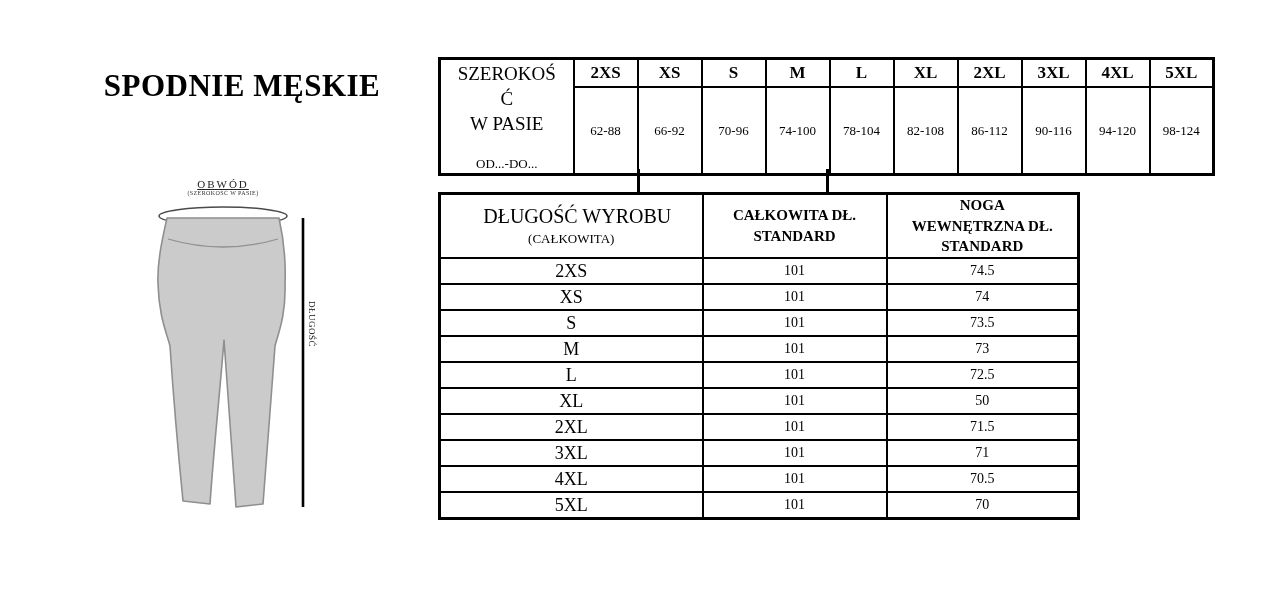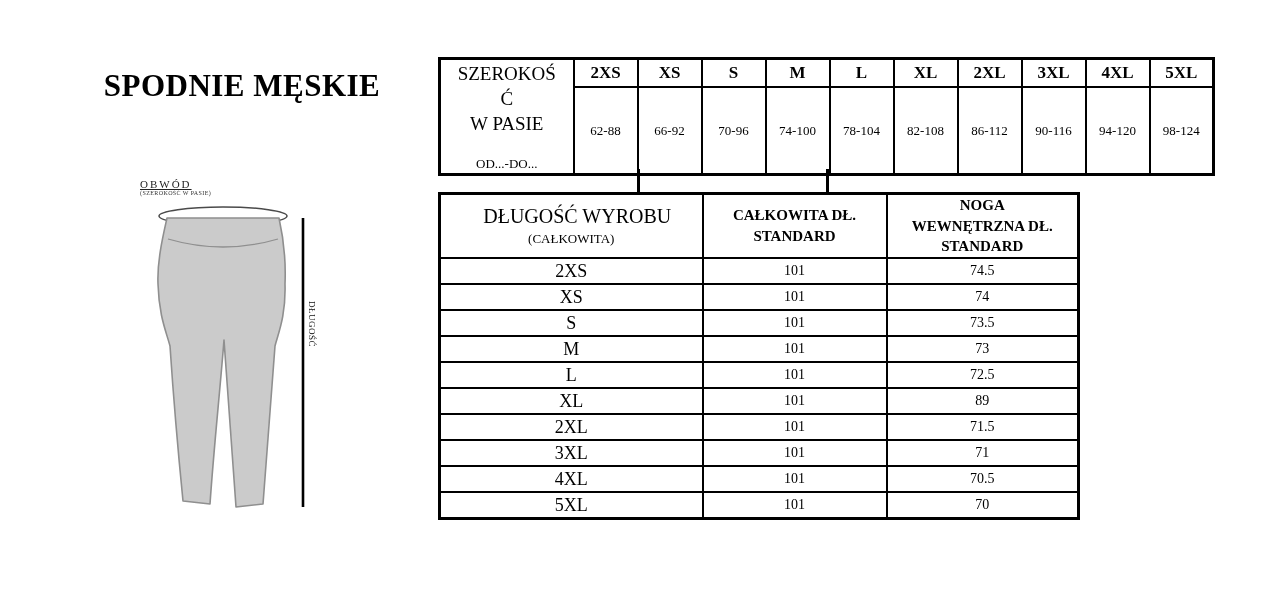--- a/index.html
+++ b/index.html
@@ -10,21 +10,21 @@
 
   
   .title {
     position:absolute; left:62px; top:66px; width:360px;
     text-align:center; font-weight:bold; font-size:31px; line-height:40px;
     letter-spacing:0.5px;
   }
 
   
   .diagram { position:absolute; left:140px; top:176px; width:190px; height:350px; }
-  .obwod { position:absolute; left:0; top:2px; width:166px; text-align:left; line-height:1.1; }
+  .obwod { position:absolute; left:0; top:2px; width:166px; text-align:center; line-height:1.1; }
   .obwod-main { display:block; font-size:11px; letter-spacing:2px; text-decoration:underline; color:#222; }
   .obwod-sub  { display:block; font-size:6px; letter-spacing:0.4px; color:#333; }
   .pants-svg { position:absolute; left:0; top:0; }
   .dlugosc {
     position:absolute; left:167px; top:125px;
     writing-mode:vertical-rl; text-orientation:mixed;
     font-size:9px; letter-spacing:0.5px; color:#111;
   }
 
   
@@ -184,21 +184,21 @@
         <td class="lt-num">73</td>
       </tr>
       <tr>
         <td class="lt-size">L</td>
         <td class="lt-num">101</td>
         <td class="lt-num">72.5</td>
       </tr>
       <tr>
         <td class="lt-size">XL</td>
         <td class="lt-num">101</td>
-        <td class="lt-num">89</td>
+        <td class="lt-num">50</td>
       </tr>
       <tr>
         <td class="lt-size">2XL</td>
         <td class="lt-num">101</td>
         <td class="lt-num">71.5</td>
       </tr>
       <tr>
         <td class="lt-size">3XL</td>
         <td class="lt-num">101</td>
         <td class="lt-num">71</td>

